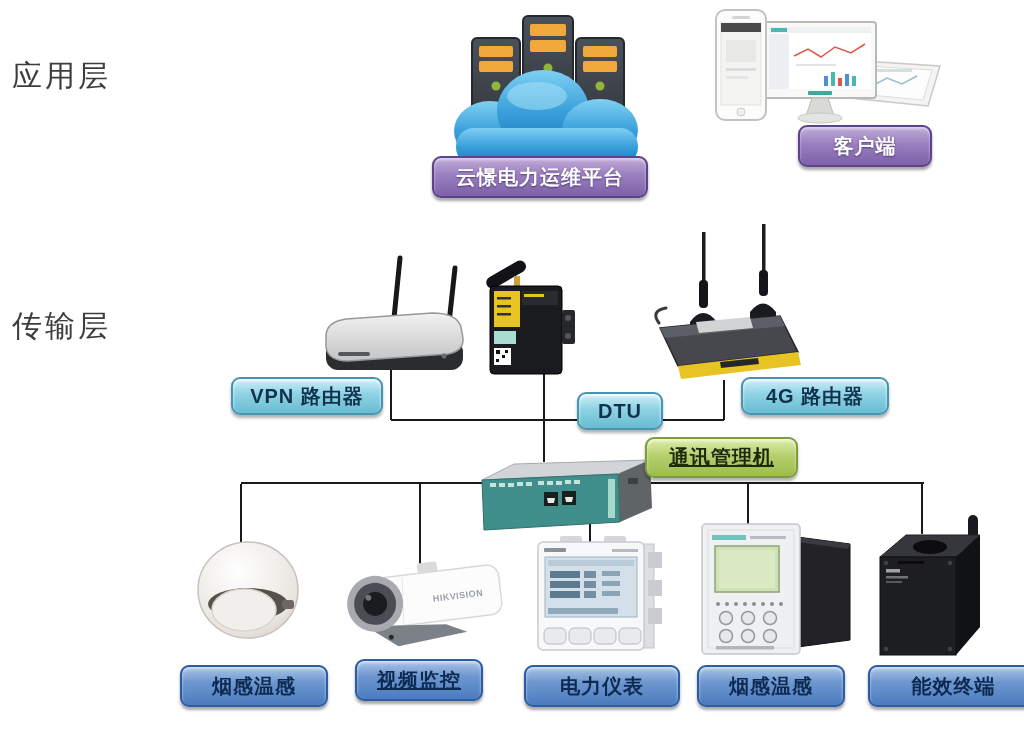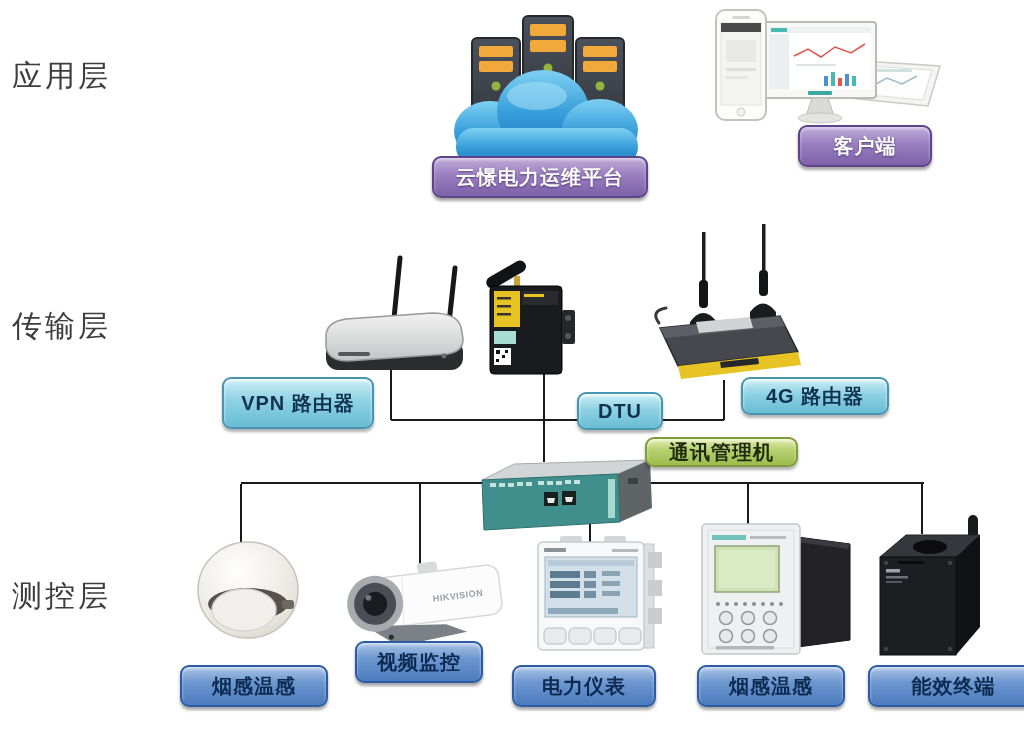--- a/index.html
+++ b/index.html
@@ -25,21 +25,20 @@
   .line{position:absolute;background:#1a1a1a;z-index:1;}
   .dev{position:absolute;z-index:2;}
 </style>
 </head>
 <body>
 
 <div id="canvas">
 
   <div class="layer-label" style="left:12px;top:56px;font-family:Liberation Serif, serif;">应用层</div>
   <div class="layer-label" style="left:12px;top:306px;">传输层</div>
-  <div class="layer-label" style="left:12px;top:576px;">测控层</div>
 
   <div class="line" style="left:391px;top:419px;width:333px;height:2px;"></div>
   <div class="line" style="left:390px;top:370px;width:2px;height:50px;"></div>
   <div class="line" style="left:543px;top:372px;width:2px;height:90px;"></div>
   <div class="line" style="left:723px;top:380px;width:2px;height:40px;"></div>
   <div class="line" style="left:241px;top:482px;width:683px;height:2px;"></div>
   <div class="line" style="left:240px;top:484px;width:2px;height:66px;"></div>
   <div class="line" style="left:419px;top:484px;width:2px;height:86px;"></div>
   <div class="line" style="left:589px;top:484px;width:2px;height:59px;"></div>
   <div class="line" style="left:747px;top:484px;width:2px;height:44px;"></div>
@@ -307,25 +306,25 @@
       <circle cx="28" cy="58" r="2.2"></circle>
         <circle cx="92" cy="58" r="2.2"></circle>
       <circle cx="28" cy="144" r="2.2"></circle>
         <circle cx="92" cy="144" r="2.2"></circle>
     </g>
   </svg>
 
   <div class="btn btn-purple" style="left:432px;top:156px;width:216px;height:42px;">云憬电力运维平台</div>
   <div class="btn btn-purple" style="left:798px;top:125px;width:134px;height:42px;">客户端</div>
 
-  <div class="btn btn-cyan" style="left:222px;top:377px;width:152px;height:52px;">VPN 路由器</div>
+  <div class="btn btn-cyan" style="left:231px;top:377px;width:152px;height:38px;">VPN 路由器</div>
   <div class="btn btn-cyan" style="left:577px;top:377px;width:86px;height:38px;margin-top:15px;">DTU</div>
   <div class="btn btn-cyan" style="left:741px;top:377px;width:148px;height:38px;">4G 路由器</div>
 
-  <div class="btn btn-green" style="left:645px;top:437px;width:153px;height:30px;">通讯管理机</div>
+  <div class="btn btn-green" style="left:645px;top:437px;width:153px;height:41px;text-decoration:underline;">通讯管理机</div>
 
   <div class="btn btn-blue" style="left:180px;top:665px;width:148px;height:42px;">烟感温感</div>
-  <div class="btn btn-blue" style="left:355px;top:641px;width:128px;height:42px;">视频监控</div>
-  <div class="btn btn-blue" style="left:512px;top:665px;width:144px;height:42px;">电力仪表</div>
+  <div class="btn btn-blue" style="left:355px;top:659px;width:128px;height:42px;text-decoration:underline;">视频监控</div>
+  <div class="btn btn-blue" style="left:524px;top:665px;width:156px;height:42px;">电力仪表</div>
   <div class="btn btn-blue" style="left:697px;top:665px;width:148px;height:42px;">烟感温感</div>
   <div class="btn btn-blue" style="left:868px;top:665px;width:171px;height:42px;">能效终端</div>
 
 </div>
 
 </body></html>

